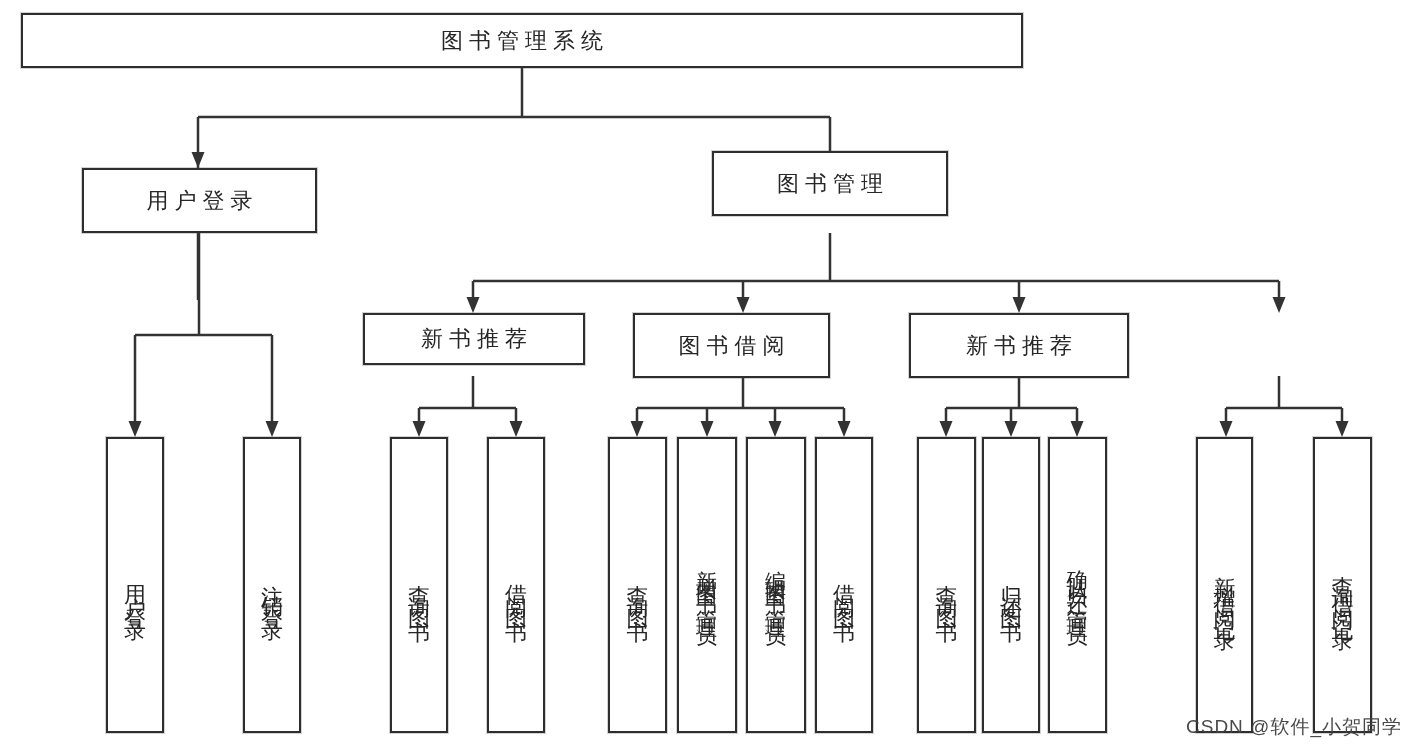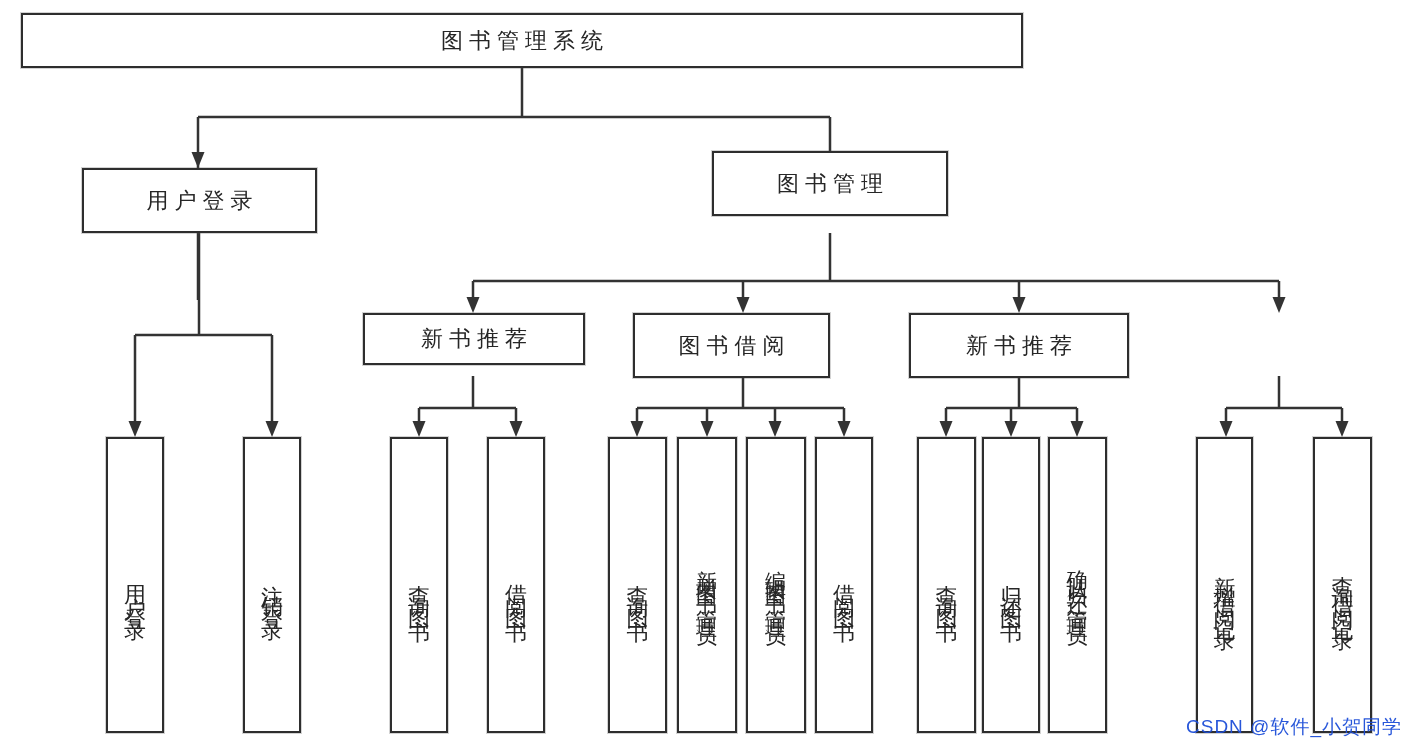--- a/index.html
+++ b/index.html
@@ -45,21 +45,21 @@
   }
   .vt4 span { font-size: 22px; letter-spacing: 12px; padding-top: 12px; }
   .vt6 span { font-size: 22px; letter-spacing: 11px; padding-top: 11px; }
   .vt9 span { font-size: 21px; letter-spacing: 8px;  padding-top: 8px;  }
   .watermark {
     position: absolute;
     left: 1186px;
     top: 714px;
     font-size: 19px;
     letter-spacing: 1px;
-    color: #1d4ed8;
+    color: #404040;
     white-space: nowrap;
     opacity: 0.95;
   }
 </style>
 </head>
 <body>
 
 <div class="canvas">
 
   <svg class="connectors" viewBox="0 0 1405 747" xmlns="http://www.w3.org/2000/svg">

